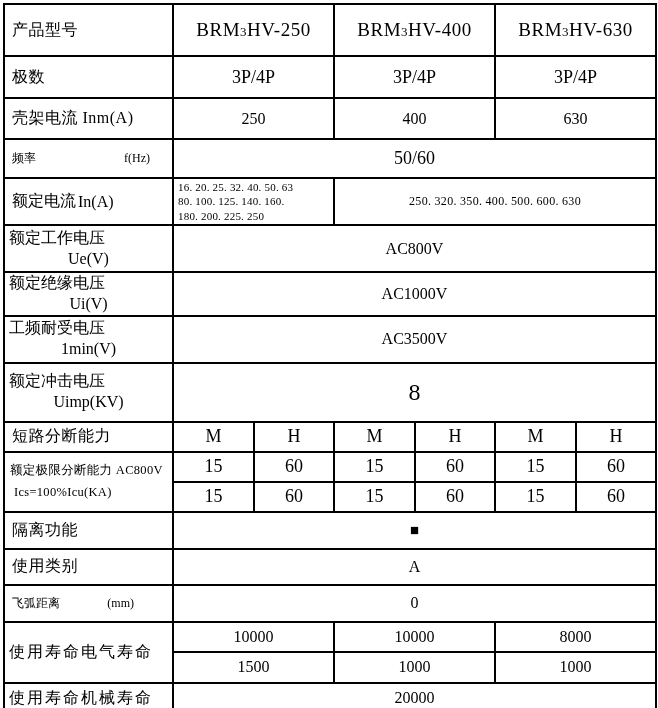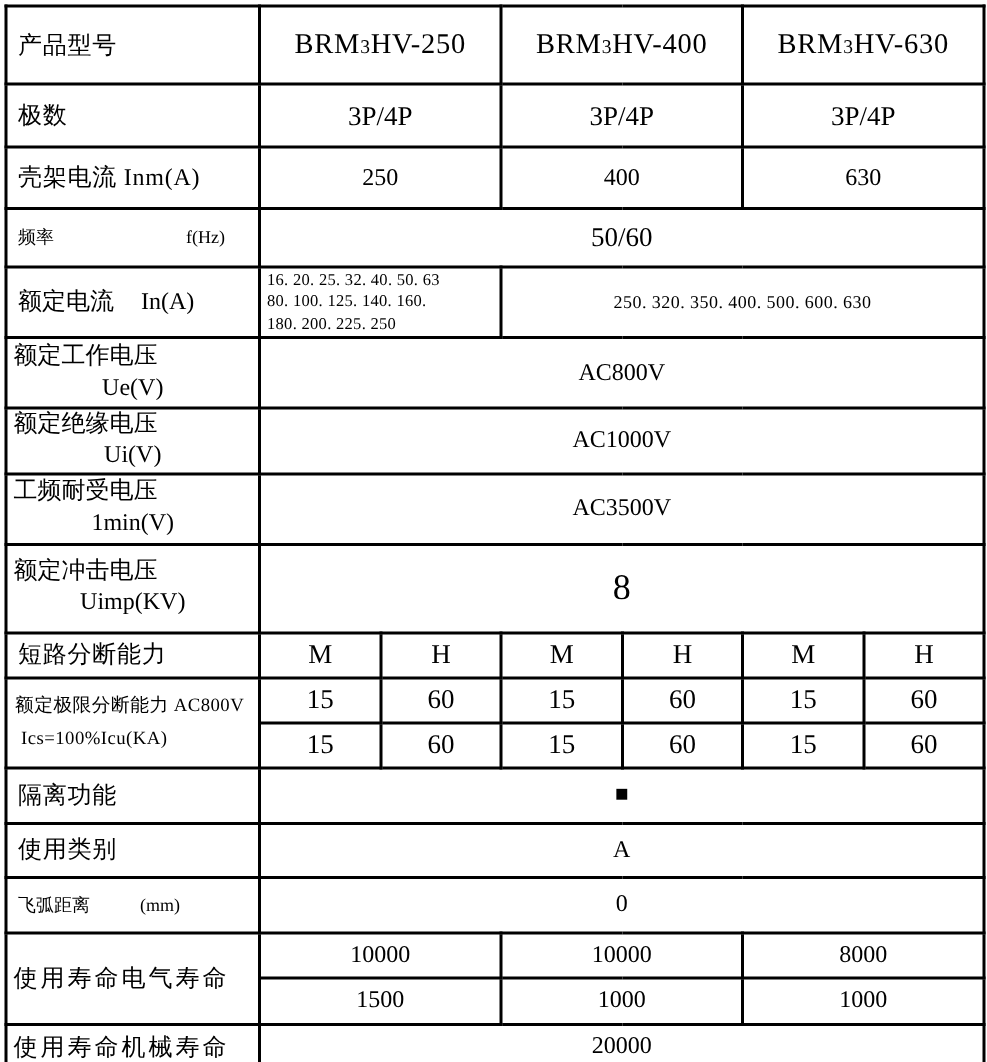--- a/index.html
+++ b/index.html
@@ -24,22 +24,22 @@
     vertical-align: middle;
     overflow: hidden;
   }
   
   .lbl { font-size: 16px; text-align: left; padding-left: 7px; letter-spacing: 0.5px; border-radius: 22px; }
   .two-line { font-size: 16px; line-height: 1.3; }
   .two-line .l1 { text-align: left; padding-left: 4px; }
   .two-line .l2 { text-align: center; }
   .flex-lbl { display: flex; justify-content: space-between; align-items: center;
               font-size: 12px; padding: 0 22px 0 7px; }
-  .flex-lbl.tight { padding-right: 52px; }
-  .gap-lbl { display: flex; align-items: center; gap: 18px; font-size: 16px; padding-left: 7px; text-align: left; }
+  .flex-lbl.tight { padding-right: 38px; }
+  .gap-lbl { display: flex; align-items: center; gap: 2px; font-size: 16px; padding-left: 7px; text-align: left; }
   .tiny-lbl { font-size: 12.5px; line-height: 1.7; text-align: left; padding-left: 5px; letter-spacing: 0.3px; }
   .tiny-lbl .l2 { padding-left: 4px; }
   .life-lbl { font-size: 16px; text-align: left; padding-left: 4px; letter-spacing: 2px; }
   
   .model-cell { font-size: 19px; letter-spacing: 0.5px; }
   .model-sub { font-size: 13px; }
   .val { font-size: 18px; margin-left: 14px; }
   .val-sm { font-size: 16px; }
   .nums { font-size: 11px; line-height: 1.3; text-align: left; padding-left: 4px; letter-spacing: 0.2px; }
   .nums-merged { font-size: 12px; letter-spacing: 0.3px; }

